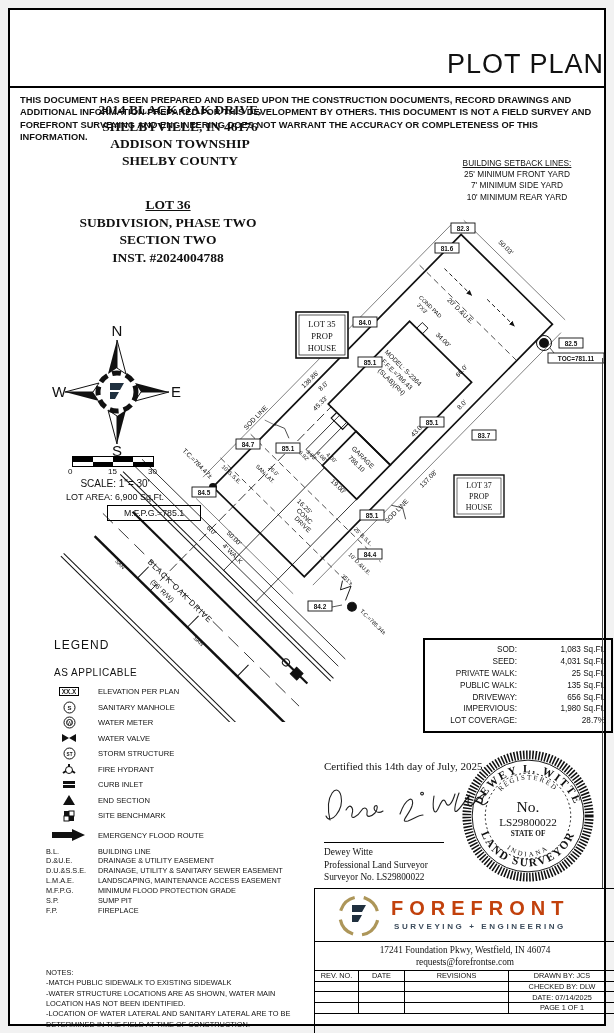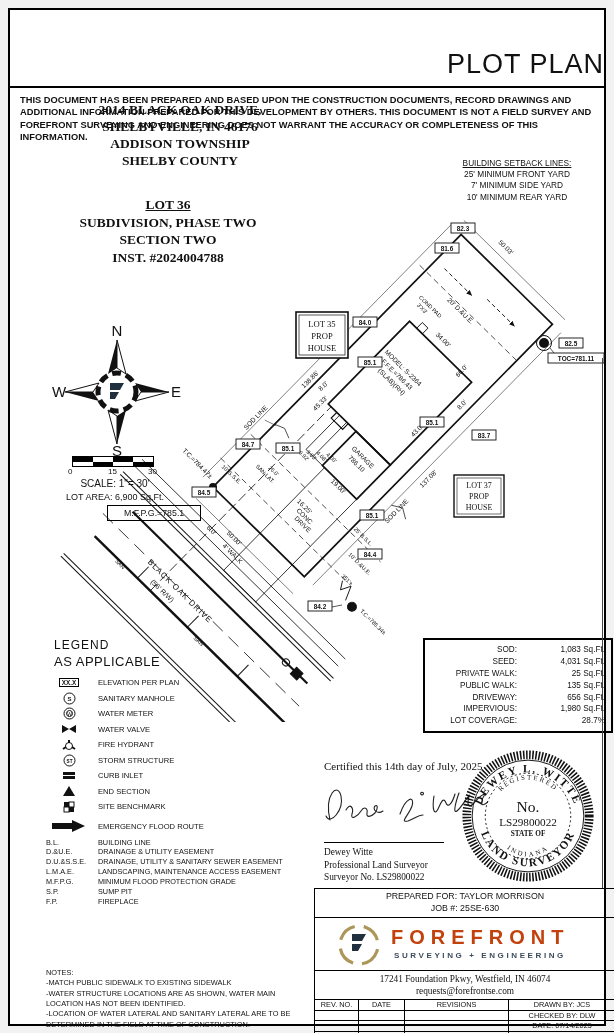--- a/index.html
+++ b/index.html
@@ -19,21 +19,21 @@
   .scalebar i{display:block;}
   .sb-b{background:#000;}
   .scalenums{left:58px;top:457px;width:90px;font-size:8px;}
   .scalenums span{position:absolute;}
   .scaletxt{left:40px;top:468px;width:130px;text-align:center;font-size:10px;}
   .lotarea{left:30px;top:482px;width:150px;text-align:center;font-size:9px;}
   .mfpg{left:56px;top:495px;border:1px solid #000;padding:2px 16px;font-size:8.8px;margin-left:41px;}
   
   .legend{left:30px;top:628px;width:275px;}
   .leg-h{font-size:12px;letter-spacing:1px;margin-left:14px;}
-  .leg-sub{font-size:13px;margin:2px 0 6px 14px;letter-spacing:.5px;}
+  .leg-sub{font-size:10px;margin:15px 0 6px 14px;letter-spacing:.5px;}
   .leg-row{display:grid;grid-template-columns:58px 1fr;align-items:center;min-height:15.5px;font-size:7.6px;}
   .leg-sym{display:flex;justify-content:center;}
   .leg-abbr{display:grid;grid-template-columns:58px 1fr;font-size:7.3px;line-height:1.15;margin:1.5px 0;}
   .leg-abbr .k{text-align:left;padding-left:6px;}
   .xxbox{border:1px solid #000;font-size:6.3px;padding:0 2px;font-weight:bold;}
   
   .areas{left:413px;top:628px;width:174px;border:2px solid #000;padding:4px 6px;font-size:8.2px;line-height:1.45;}
   .arow{display:grid;grid-template-columns:92px 1fr;}
   .arow .al{text-align:right;padding-right:6px;}
   .arow .av{text-align:right;}
@@ -334,37 +334,37 @@
         <span class="leg-sym">
           <svg width="16" height="10">
             <polygon points="1,1 8,5 1,9" fill="#111"></polygon>
             <polygon points="15,1 8,5 15,9" fill="#111"></polygon>
           </svg>
         </span>
         <span>WATER VALVE</span>
       </div>
     <div class="leg-row">
         <span class="leg-sym">
+          <svg width="13" height="13">
+            <circle cx="6.5" cy="6.5" r="5.5" fill="none" stroke="#111"></circle>
+            <text x="6.5" y="8.7" text-anchor="middle" font-size="4.6" font-weight="bold">ST</text>
+          </svg>
+        </span>
+        <span>STORM STRUCTURE</span>
+      </div>
+    <div class="leg-row">
+        <span class="leg-sym">
           <svg width="14" height="12">
             <circle cx="7" cy="7" r="3.5" fill="none" stroke="#111"></circle>
             <line x1="7" y1="1" x2="7" y2="4" stroke="#111" stroke-width="2"></line>
             <line x1="1" y1="10" x2="4" y2="8" stroke="#111" stroke-width="2"></line>
             <line x1="13" y1="10" x2="10" y2="8" stroke="#111" stroke-width="2"></line>
           </svg>
         </span>
         <span>FIRE HYDRANT</span>
-      </div>
-    <div class="leg-row">
-        <span class="leg-sym">
-          <svg width="13" height="13">
-            <circle cx="6.5" cy="6.5" r="5.5" fill="none" stroke="#111"></circle>
-            <text x="6.5" y="8.7" text-anchor="middle" font-size="4.6" font-weight="bold">ST</text>
-          </svg>
-        </span>
-        <span>STORM STRUCTURE</span>
       </div>
     <div class="leg-row">
         <span class="leg-sym">
           <svg width="14" height="9">
             <rect x="1" y="1" width="12" height="7" fill="#111"></rect>
             <line x1="1" y1="4.5" x2="13" y2="4.5" stroke="#fff" stroke-width="1"></line>
           </svg>
         </span>
         <span>CURB INLET</span>
       </div>
@@ -502,24 +502,20 @@
   <div class="abs notes">
     <div>NOTES:</div>
     <div>-MATCH PUBLIC SIDEWALK TO EXISTING SIDEWALK</div>
     <div>-WATER STRUCTURE LOCATIONS ARE AS SHOWN, WATER MAIN LOCATION HAS NOT BEEN IDENTIFIED.</div>
     <div>-LOCATION OF WATER LATERAL AND SANITARY LATERAL ARE TO BE DETERMINED IN THE FIELD AT TIME OF CONSTRUCTION.</div>
   </div>
 
   <div class="abs vline594"></div>
 
   <div class="abs tblock">
-    <div class="tb-r1">
-      <div>PREPARED FOR: TAYLOR MORRISON</div>
-      <div>JOB #: 25SE-630</div>
-    </div>
     <div class="tb-logo">
       <svg width="52" height="52" style="position:absolute;left:18px;top:1px;" viewBox="-26 -26 52 52">
         <g transform="rotate(20)">
             <circle r="19" fill="none" stroke="#ad9659" stroke-width="3.2" stroke-dasharray="20 9"></circle>
           </g>
         <path d="M-7,-11 h14 l-4,7 h-10 z M-7,-1 h10 l-4,7 h-6 z" fill="#20303f"></path>
       </svg>
       <div class="lw-logo-word">FOREFRONT</div>
       <div class="lw-logo-sub">SURVEYING + ENGINEERING</div>
     </div>

